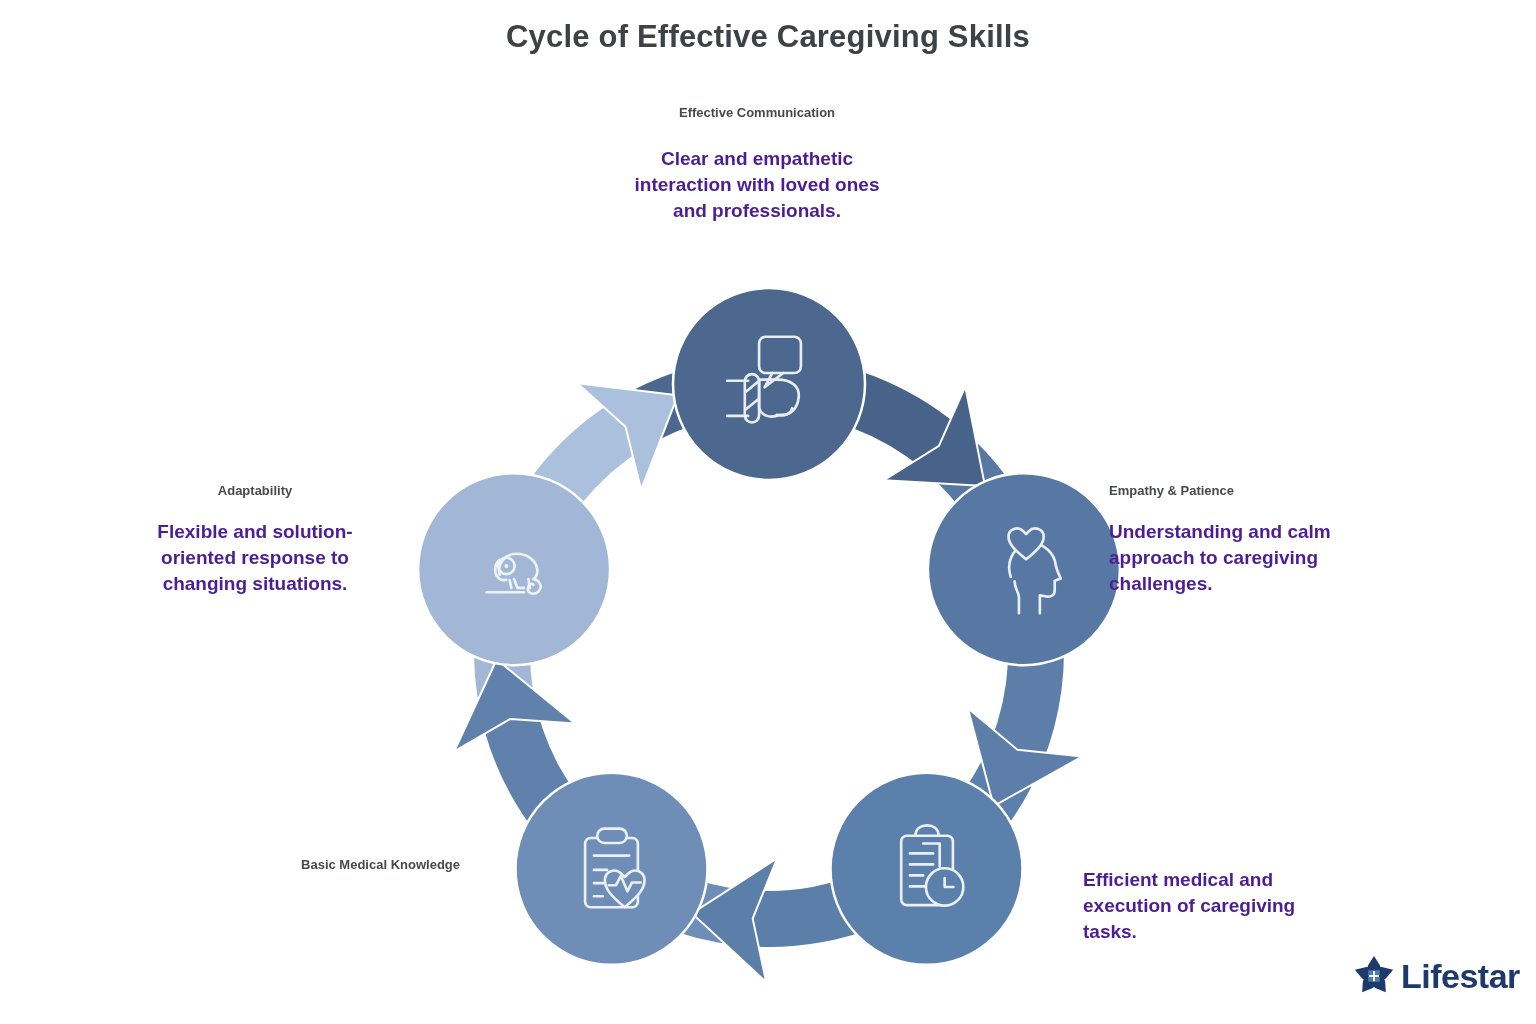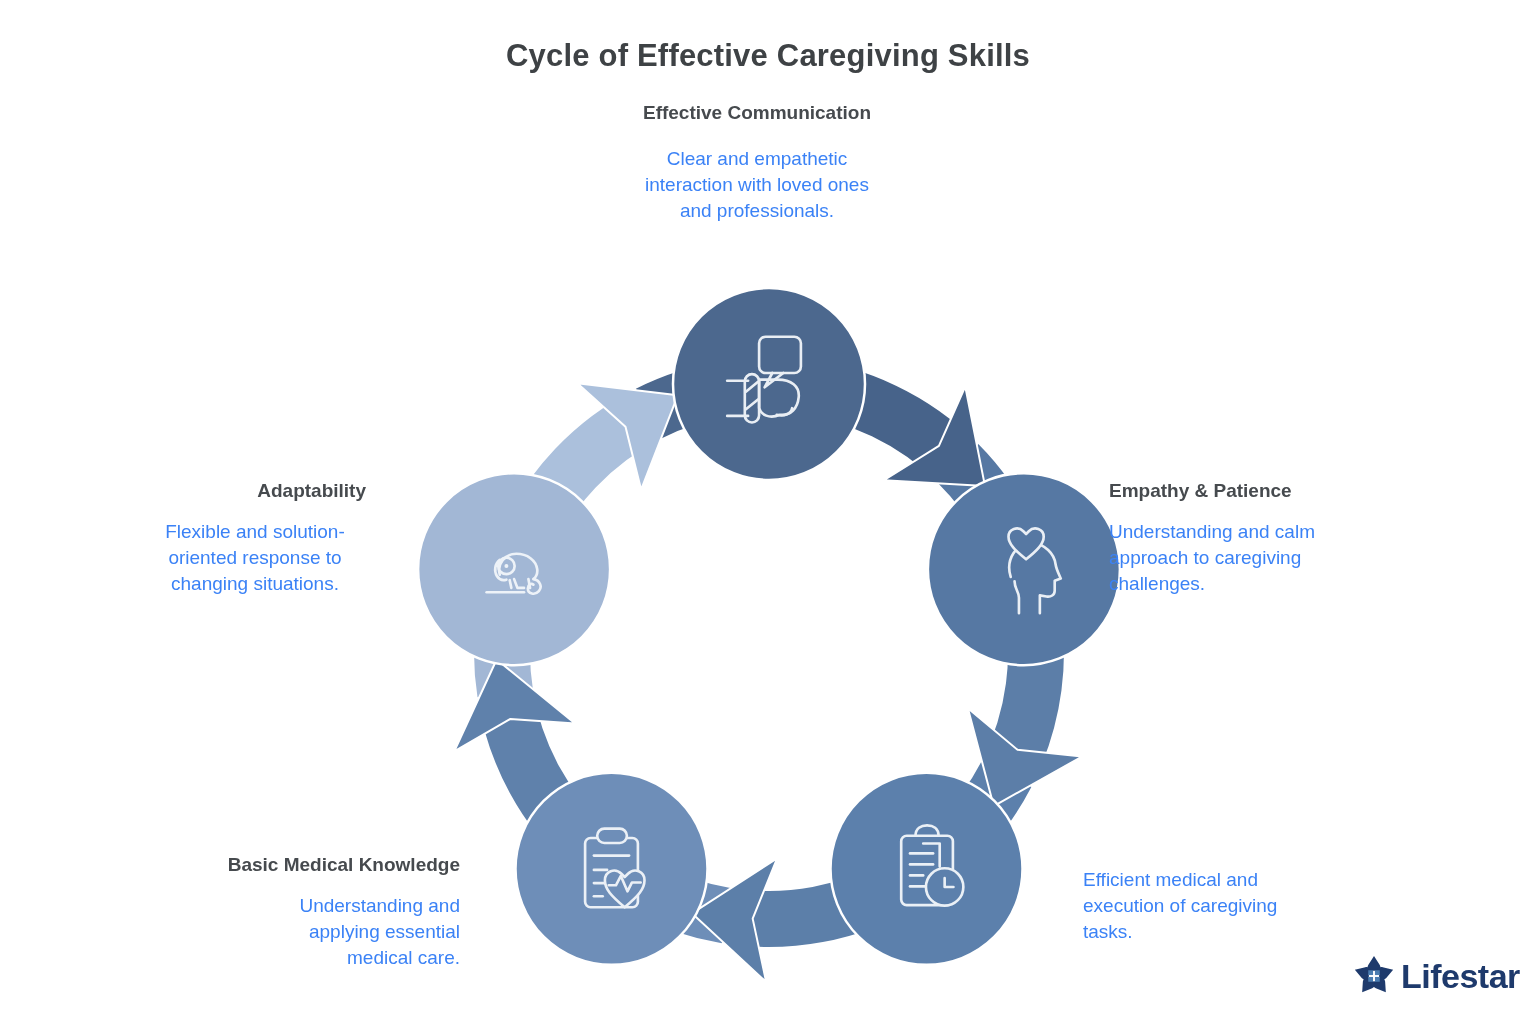--- a/index.html
+++ b/index.html
@@ -2,38 +2,38 @@
 <html><head>
 <meta charset="utf-8">
 <style>
   html,body{margin:0;padding:0;}
   body{
     width:1536px;height:1024px;position:relative;overflow:hidden;
     background:#ffffff;
     font-family:"Liberation Sans","DejaVu Sans",sans-serif;
   }
   .page-title{
-    position:absolute;left:0;top:38px;width:1536px;text-align:center;
+    position:absolute;left:0;top:19px;width:1536px;text-align:center;
     font-size:31px;font-weight:700;color:#3e4245;letter-spacing:.2px;margin:0;
   }
   #cycle-svg{position:absolute;left:0;top:0;}
   .block{position:absolute;}
-  .block h2{margin:0;font-size:19px;line-height:24px;font-weight:700;color:#464a4e;}
-  .block p{margin:16px 0 0;font-size:19px;line-height:26px;color:#3b82f6;font-weight:400;}
+  .block h2{margin:0;font-size:13px;line-height:24px;font-weight:700;color:#464a4e;}
+  .block p{margin:16px 0 0;font-size:19px;line-height:26px;color:#4c1d95;font-weight:700;}
   #b-top{left:587px;top:101px;width:340px;text-align:center;}
   #b-top p{width:245px;margin-left:auto;margin-right:auto;margin-top:21px;}
   #b-right{left:1109px;top:479px;width:260px;text-align:left;}
   #b-right p{width:248px;}
   #b-br{left:1083px;top:851px;width:240px;text-align:left;}
   #b-br p{width:232px;}
   #b-bl{left:160px;top:853px;width:300px;text-align:right;}
   #b-bl h2{white-space:nowrap;}
   #b-bl p{width:205px;margin-left:auto;}
   #b-left{left:144px;top:479px;width:222px;}
-  #b-left h2{text-align:right;}
+  #b-left h2{text-align:center;}
   #b-left p{text-align:center;}
   .logo{position:absolute;left:1351px;top:953px;display:flex;align-items:center;gap:4px;}
   .logo-text{font-size:34px;font-weight:700;color:#1e3a6c;letter-spacing:-.5px;}
 </style>
 </head>
 <body>
 
 <h1 class="page-title">Cycle of Effective Caregiving Skills</h1>
 
 <svg id="cycle-svg" width="1536" height="1024" viewBox="0 0 1536 1024">
@@ -115,21 +115,20 @@
   <h2>Empathy &amp; Patience</h2>
   <p>Understanding and calm approach to caregiving challenges.</p>
 </div>
 
 <div class="block" id="b-br">
   <p>Efficient medical and execution of caregiving tasks.</p>
 </div>
 
 <div class="block" id="b-bl">
   <h2>Basic Medical Knowledge</h2>
-  <p>Understanding and applying essential medical care.</p>
 </div>
 
 <div class="block" id="b-left">
   <h2>Adaptability</h2>
   <p>Flexible and solution-oriented response to changing situations.</p>
 </div>
 
 <div class="logo">
   <svg width="46" height="46" viewBox="-24 -24 48 48" id="logo-mark">
       <path d="M0 -21 L6 -11.5 C8.5 -6.5 4.5 -3 0 -5.8 C-4.5 -3 -8.5 -6.5 -6 -11.5 Z" fill="#1e3a6c" transform="rotate(0)" stroke-linejoin="round"></path>

